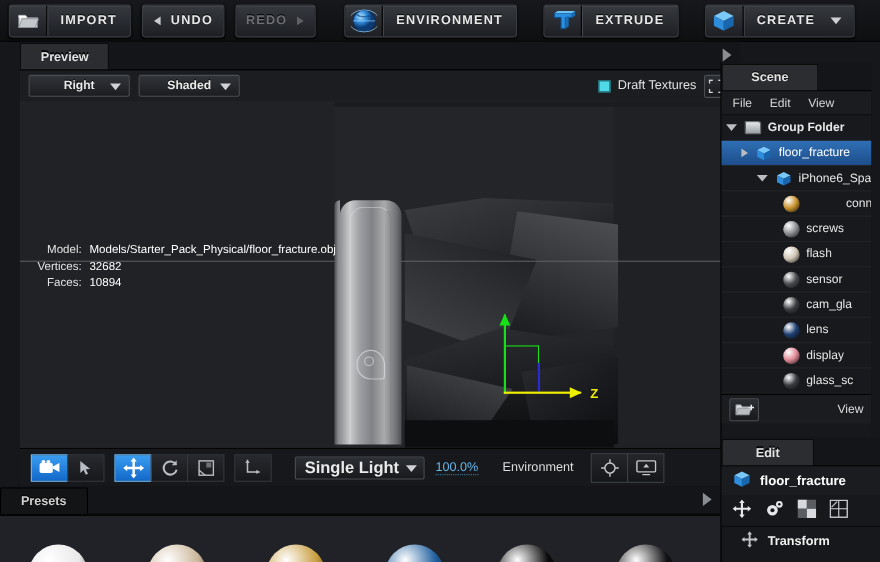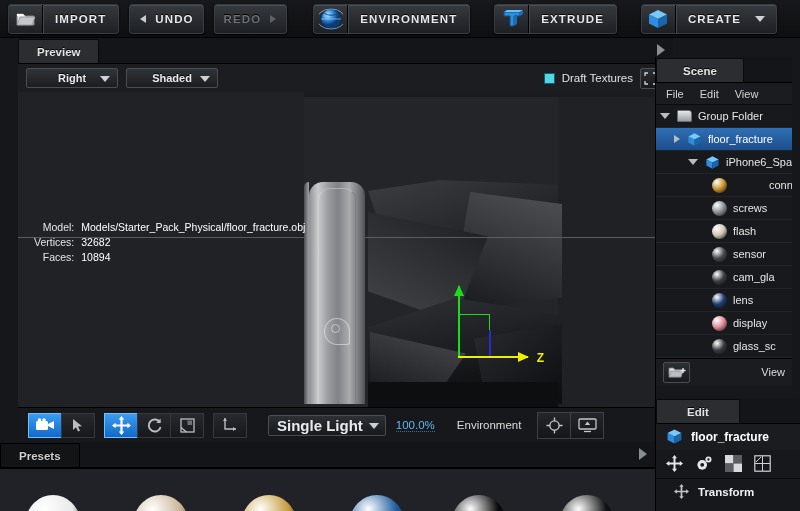--- a/index.html
+++ b/index.html
@@ -455,21 +455,21 @@
   <div class="scene-panel">
     <div class="scene-tabbar">
       <div class="tab" style="padding:0 26px">Scene</div>
     </div>
     <div class="scene-menu">
       <span>File</span>
       <span>Edit</span>
       <span>View</span>
     </div>
     <div class="tree" id="scene-tree">
-        <div class="trow" style="padding-left: 4px;">
+        <div class="trow" style="padding-left: 4px; font-weight: bold;">
           <span class="tw down" style="margin-right: 7px;"></span>
           <span class="folder-ic"></span>
           <span class="tlabel">Group Folder</span>
         </div>
         <div class="trow sel" style="padding-left: 18px;">
           <span class="tw" style="margin-right: 7px;"></span>
           <span class="cube-ic"><svg width="15" height="15" viewBox="0 0 22 22">
               <path d="M11 2 L20 6.5 L11 11 L2 6.5 Z" fill="#79c8f7"></path>
               <path d="M2 6.5 L11 11 v9 L2 15.5 Z" fill="#2f8ddd"></path>
               <path d="M20 6.5 L11 11 v9 l9-4.5 Z" fill="#1766ae"></path>

